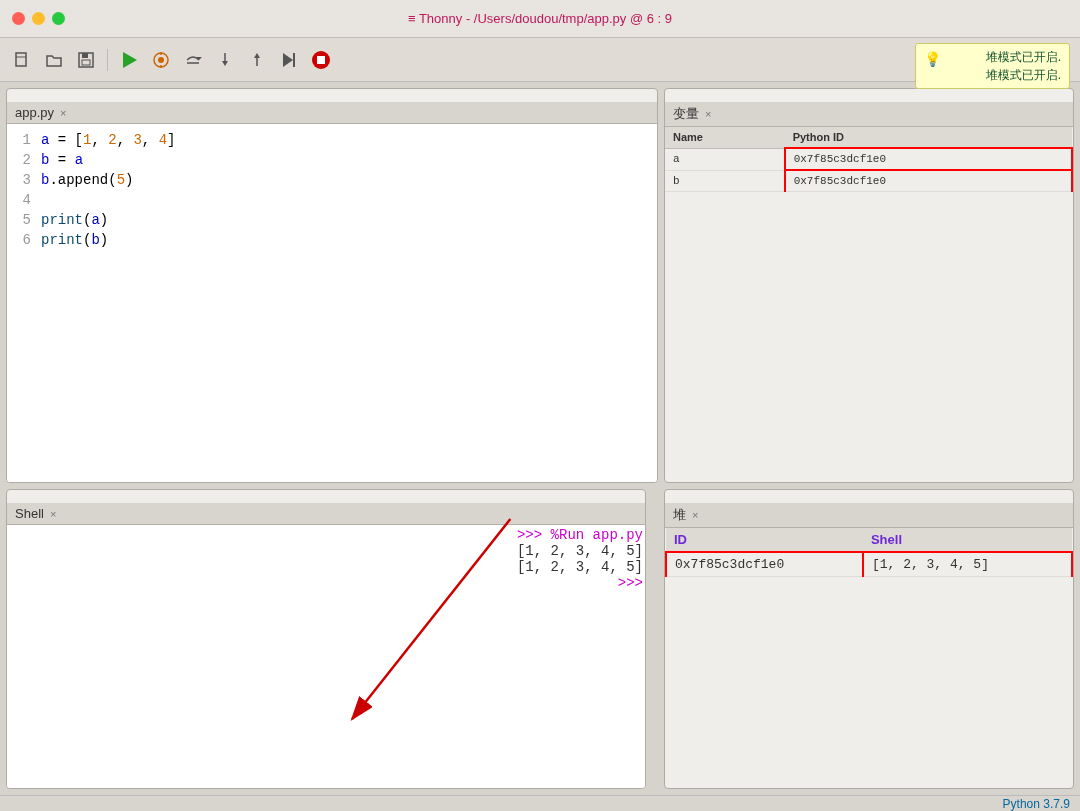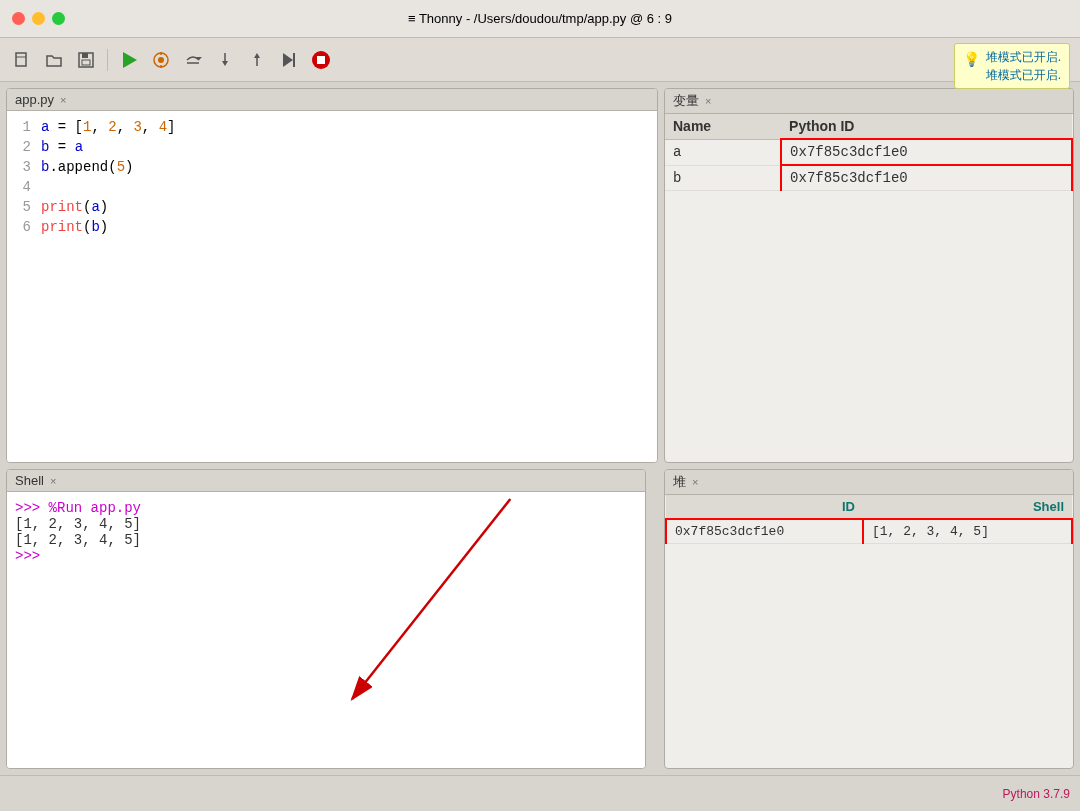--- a/index.html
+++ b/index.html
@@ -35,21 +35,21 @@
       width: 13px;
       height: 13px;
       border-radius: 50%;
       border: none;
     }
     .tb-close { background: #ff5f56; }
     .tb-min { background: #ffbd2e; }
     .tb-max { background: #27c93f; }
     .titlebar-text {
       font-size: 13px;
-      color: #000000;
+      color: #be185d;
       font-weight: 500;
     }
 
     
     .toolbar {
       background: #e0dbd5;
       height: 44px;
       display: flex;
       align-items: center;
       padding: 0 8px;
@@ -93,21 +93,22 @@
       display: flex;
       align-items: flex-start;
       gap: 5px;
     }
     .hint-bulb {
       color: #888;
       font-size: 14px;
       margin-top: 1px;
     }
     .hint-text-green {
-      color: #0369a1;
+      color: #14532d;
+      margin-left: 39px;
     }
 
     
     .main-content {
       flex: 1;
       display: flex;
       flex-direction: column;
       padding: 6px;
       gap: 6px;
       overflow: hidden;
@@ -142,20 +143,21 @@
     .panel-header {
       background: #d8d4ce;
       padding: 3px 8px;
       font-size: 13px;
       color: #333;
       display: flex;
       align-items: center;
       gap: 6px;
       border-bottom: 1px solid #b5b0aa;
       flex-shrink: 0;
+      margin-top: 13px;
     }
     .panel-tab-x {
       font-size: 11px;
       color: #777;
       cursor: pointer;
     }
 
     
     .editor-panel {
       flex: 1;
@@ -178,33 +180,33 @@
       text-align: right;
       padding-right: 10px;
       user-select: none;
       flex-shrink: 0;
     }
     .code-text {
       flex: 1;
       white-space: pre;
     }
     
-    .kw-print { color: #ef4444; }
+    .kw-print { color: #0c4a6e; }
     .kw-var { color: #0000cc; }
     .num { color: #cc6600; }
 
     
     .variables-panel {
       width: 410px;
       flex-shrink: 0;
     }
     .var-table {
       width: 100%;
       border-collapse: collapse;
-      font-size: 14px;
+      font-size: 11px;
       font-family: "Courier New", Courier, monospace;
     }
     .var-table th {
       background: #ddd9d3;
       padding: 4px 8px;
       text-align: left;
       font-weight: 600;
       font-family: -apple-system, BlinkMacSystemFont, Arial, sans-serif;
       border-bottom: 1px solid #bbb;
       color: #333;
@@ -218,48 +220,49 @@
       border: 2px solid red;
     }
 
     
     .shell-panel {
       flex: 1;
     }
     .shell-body {
       flex: 1;
       background: #ffffff;
-      padding: 8px;
+      padding: 2px;
       font-family: "Courier New", Courier, monospace;
       font-size: 14px;
       overflow: auto;
+      text-align: right;
     }
     .shell-prompt { color: #cc00cc; }
     .shell-run { color: #cc00cc; }
     .shell-output { color: #333; }
 
     
     .heap-panel {
       width: 410px;
       flex-shrink: 0;
     }
     .heap-table {
       width: 100%;
       border-collapse: collapse;
       font-size: 13px;
       font-family: "Courier New", Courier, monospace;
     }
     .heap-table th {
       background: #ddd9d3;
       padding: 4px 8px;
-      text-align: right;
+      text-align: left;
       font-weight: 600;
       font-family: -apple-system, BlinkMacSystemFont, Arial, sans-serif;
       border-bottom: 1px solid #bbb;
-      color: #0f766e;
+      color: #6d28d9;
     }
     .heap-table td {
       padding: 4px 8px;
       border-bottom: 1px solid #e0ddd8;
       color: #333;
     }
     .heap-id-cell {
       border: 2px solid red;
     }
     .heap-val-cell {
@@ -272,27 +275,27 @@
       top: 0;
       left: 0;
       width: 100%;
       height: 100%;
       pointer-events: none;
     }
 
     
     .statusbar {
       background: #d8d4ce;
-      height: 36px;
+      height: 16px;
       display: flex;
       align-items: center;
       justify-content: flex-end;
       padding: 0 10px;
       font-size: 12px;
-      color: #be185d;
+      color: #0369a1;
       border-top: 1px solid #bbb;
       flex-shrink: 0;
     }
 
     .table-container {
       flex: 1;
       overflow: auto;
     }
   </style>
 </head>

